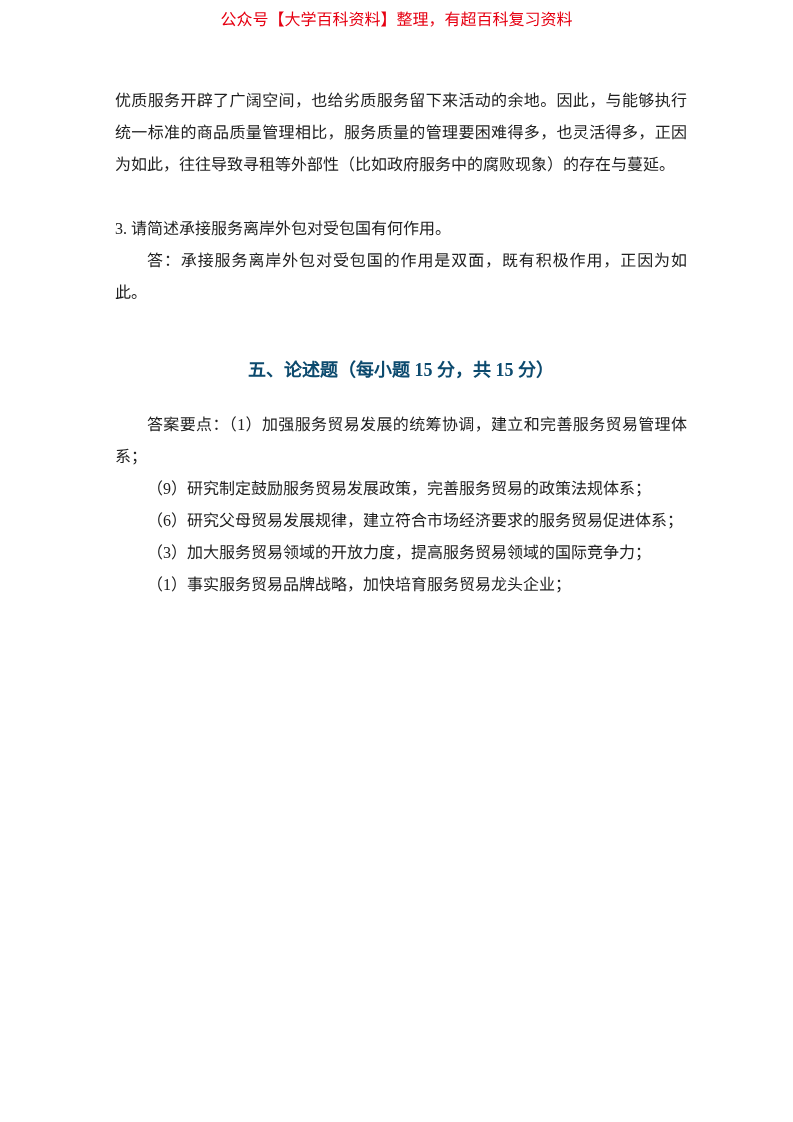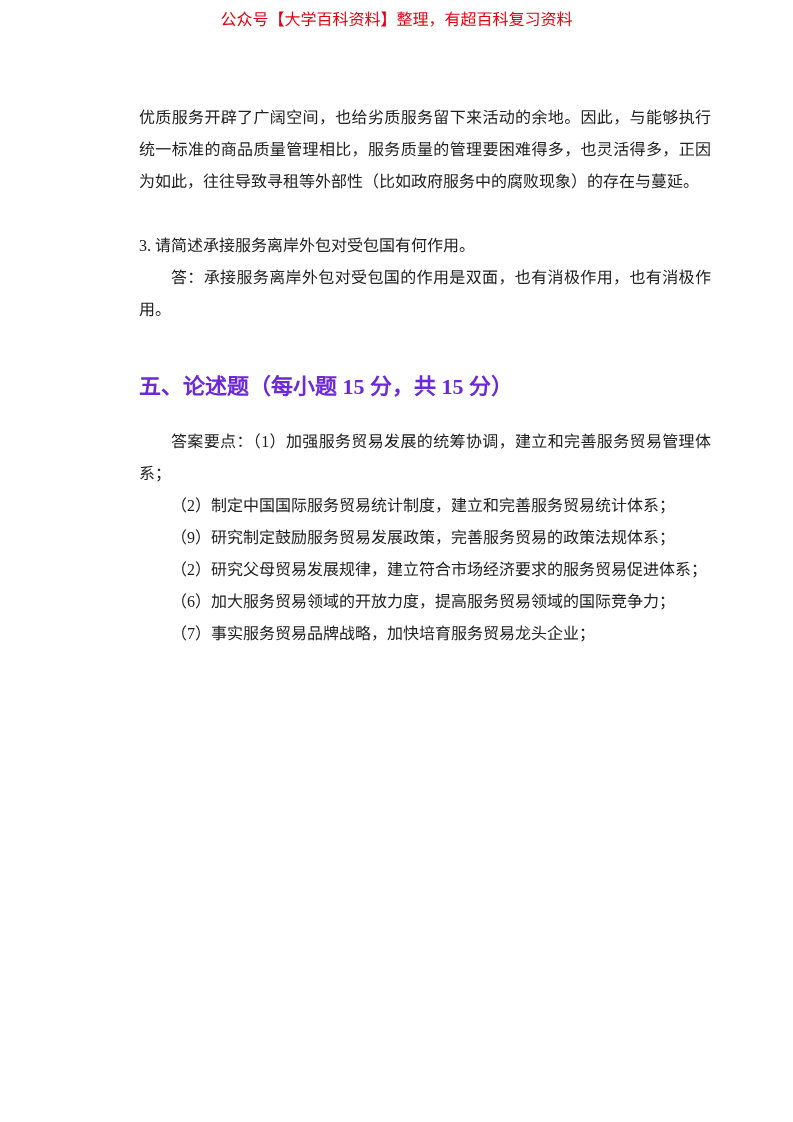--- a/index.html
+++ b/index.html
@@ -19,41 +19,40 @@
   .header {
     padding-top: 9px;
     text-align: center;
     font-size: 16px;
     line-height: 22px;
     font-weight: 400;
   }
   .content {
     position: absolute;
     left: 115px;
-    top: 102px;
+    top: 85px;
     width: 572px;
     font-size: 16px;
     line-height: 32px;
     text-align: justify;
-    margin-left: 24px;
   }
   p.para {
     margin: 0;
     padding: 0;
   }
   .indent {
     text-indent: 2em;
   }
   .heading {
     margin: 0;
-    font-size: 22px;
+    font-size: 18px;
     font-weight: 700;
     line-height: 32px;
-    color: #6d28d9;
-    text-align: left;
+    color: #0c4a6e;
+    text-align: center;
   }
   .sp32 { height: 32px; }
   .sp45 { height: 45px; }
   .sp23 { height: 23px; }
   .footer {
     position: absolute;
     top: 1026px;
     left: 0;
     width: 100%;
     text-align: center;
@@ -75,43 +74,42 @@
   <div class="header" style="color: rgb(230, 0, 18);">公众号【大学百科资料】整理，有超百科复习资料</div>
 
   <div class="content">
 
     <p class="para">优质服务开辟了广阔空间，也给劣质服务留下来活动的余地。因此，与能够执行统一标准的商品质量管理相比，服务质量的管理要困难得多，也灵活得多，正因为如此，往往导致寻租等外部性（比如政府服务中的腐败现象）的存在与蔓延。</p>
 
     <div class="sp32"></div>
 
     <p class="para">3. 请简述承接服务离岸外包对受包国有何作用。</p>
 
-    <p class="para indent">答：承接服务离岸外包对受包国的作用是双面，也有消极作用，也有消极作用。</p>
+    <p class="para indent">答：承接服务离岸外包对受包国的作用是双面，既有积极作用，正因为如此。</p>
 
 
 
     <div class="sp45"></div>
 
     <h2 class="heading">五、论述题（每小题 15 分，共 15 分）</h2>
 
     <div class="sp23"></div>
 
 
     <p class="para indent">答案要点：（1）加强服务贸易发展的统筹协调，建立和完善服务贸易管理体系；</p>
 
-    <p class="para indent">（2）制定中国国际服务贸易统计制度，建立和完善服务贸易统计体系；</p>
 
 
     <p class="para indent">（9）研究制定鼓励服务贸易发展政策，完善服务贸易的政策法规体系；</p>
 
-    <p class="para indent">（2）研究父母贸易发展规律，建立符合市场经济要求的服务贸易促进体系；</p>
+    <p class="para indent">（6）研究父母贸易发展规律，建立符合市场经济要求的服务贸易促进体系；</p>
 
-    <p class="para indent">（6）加大服务贸易领域的开放力度，提高服务贸易领域的国际竞争力；</p>
+    <p class="para indent">（3）加大服务贸易领域的开放力度，提高服务贸易领域的国际竞争力；</p>
 
-    <p class="para indent">（7）事实服务贸易品牌战略，加快培育服务贸易龙头企业；</p>
+    <p class="para indent">（1）事实服务贸易品牌战略，加快培育服务贸易龙头企业；</p>
 
 
   </div>
 
   <div class="footer">
     <span class="pagenum">第 5 页</span><span class="total">共5页</span>
   </div>
 
 </div>
 

